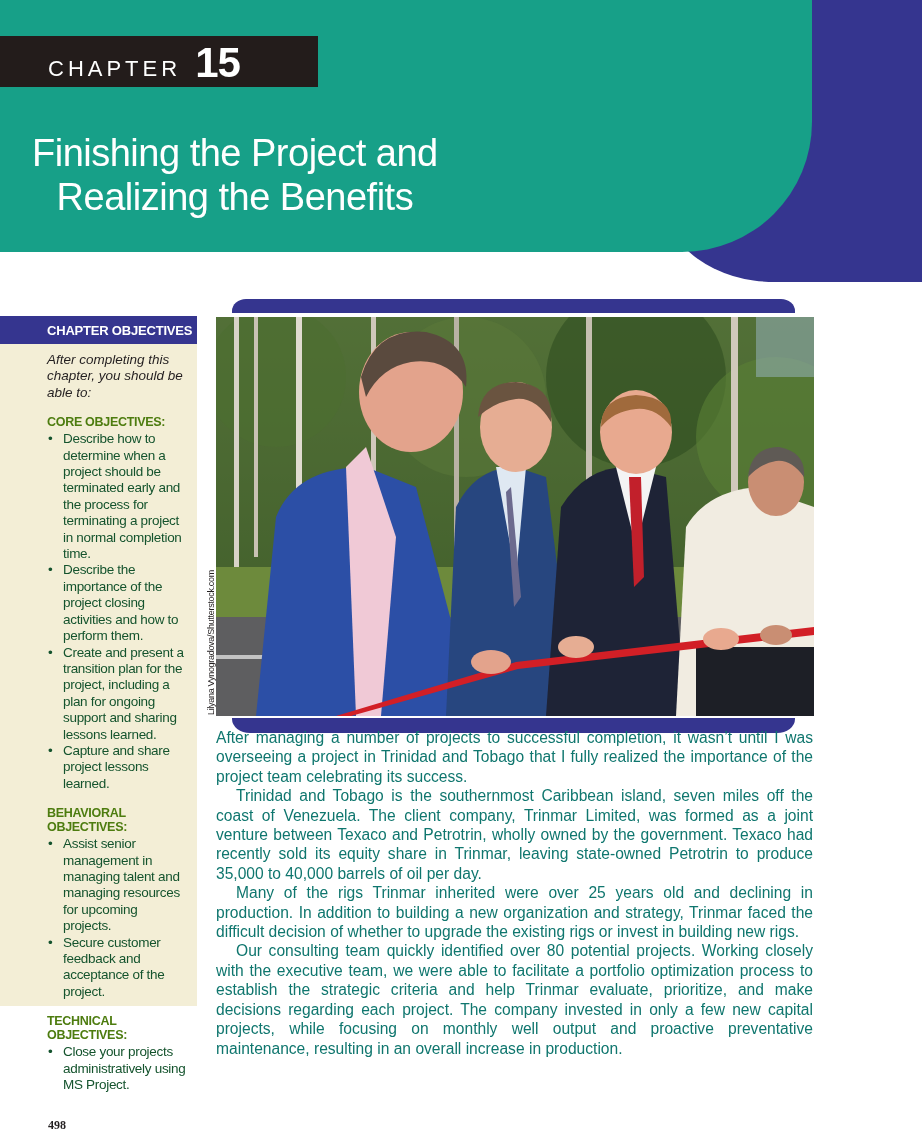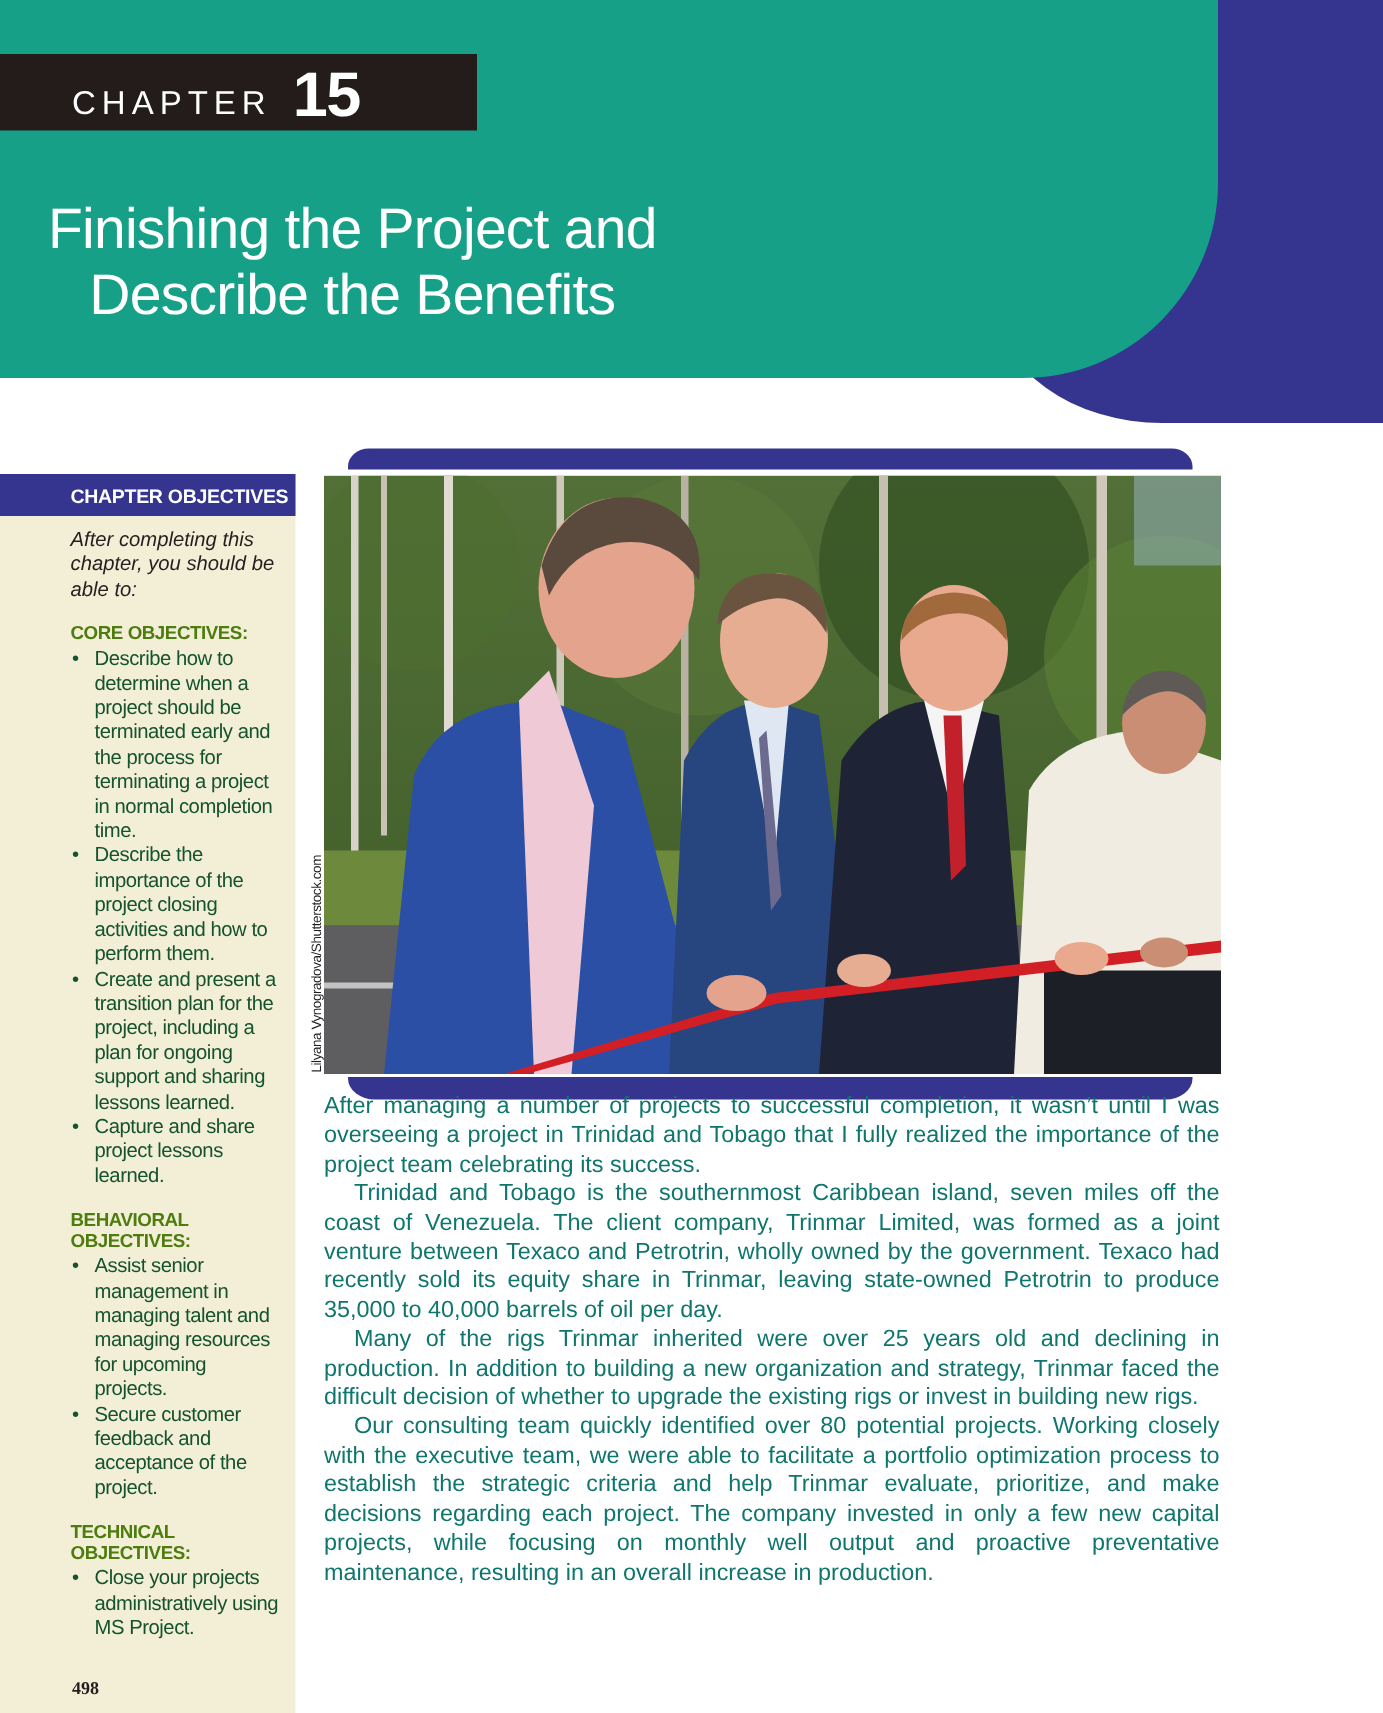--- a/index.html
+++ b/index.html
@@ -9,21 +9,21 @@
                border-bottom-left-radius:110px 80px; }
   .teal-bg { position:absolute; left:0; top:0; width:812px; height:252px; background:#17a088;
              border-bottom-right-radius:130px 130px; }
   .chapter-box { position:absolute; left:0; top:36px; width:318px; height:51px; background:#231c1b;
                  color:#fff; display:flex; align-items:flex-end; }
   .chapter-word { font-size:22px; letter-spacing:4px; margin-left:48px; margin-bottom:5px; font-family:"Liberation Sans", sans-serif; }
   .chapter-num { font-size:42px; font-weight:bold; margin-left:14px; margin-bottom:1px; line-height:46px; letter-spacing:-1px; }
   .chapter-title { position:absolute; left:32px; top:131px; color:#fff; font-size:38px; line-height:44px;
                    font-family:"Liberation Sans", sans-serif; font-weight:normal; margin:0; letter-spacing:-0.5px;text-align:center; }
 
-  .sidebar { position:absolute; left:0; top:316px; width:197px; height:826px; background:#f3eed6; }
+  .sidebar { position:absolute; left:0; top:316px; width:197px; height:690px; background:#f3eed6; }
   .obj-header { height:28px; background:#35358f; color:#fff; font-weight:bold; font-size:13px;
                 display:flex; align-items:center; padding-left:47px; letter-spacing:-0.2px; }
   .obj-intro { margin:8px 10px 0 47px; font-style:italic; font-size:13.5px; line-height:16.4px; color:#231f20; }
   .obj-section { margin:14px 8px 0 47px; font-weight:bold; font-size:12.5px; color:#4d7c0f; letter-spacing:-0.3px; }
   .obj-list { list-style:none; margin:2px 0 0 47px; padding:0; font-size:13.5px; line-height:16.4px; color:#14532d; letter-spacing:-0.3px; }
   .obj-list li { position:relative; padding-left:16px; padding-right:10px; }
   .obj-list li::before { content:"\2022"; position:absolute; left:1px; top:0; }
   .page-num { position:absolute; left:48px; top:1118px; font-family:"Liberation Serif", serif; font-weight:bold; font-size:12px; color:#231f20; }
 
   .photo-cap-top { position:absolute; left:232px; top:299px; width:563px; height:14px; background:#35358f;
@@ -46,21 +46,21 @@
 <div class="purple-bg"></div>
 <div class="teal-bg"></div>
 
 <div class="chapter-box">
   <span class="chapter-word">CHAPTER</span>
   <span class="chapter-num">15</span>
 </div>
 
 <h1 class="chapter-title">
   <span>Finishing the Project and</span><br>
-  <span>Describe the Benefits</span>
+  <span>Realizing the Benefits</span>
 </h1>
 
 <aside class="sidebar">
   <div class="obj-header">CHAPTER OBJECTIVES</div>
   <div class="obj-intro">After completing this chapter, you should be able to:</div>
 
   <div class="obj-section">CORE OBJECTIVES:</div>
   <ul class="obj-list">
     <li>Describe how to determine when a project should be terminated early and the process for terminating a project in normal completion time.</li>
     <li>Describe the importance of the project closing activities and how to perform them.</li>

